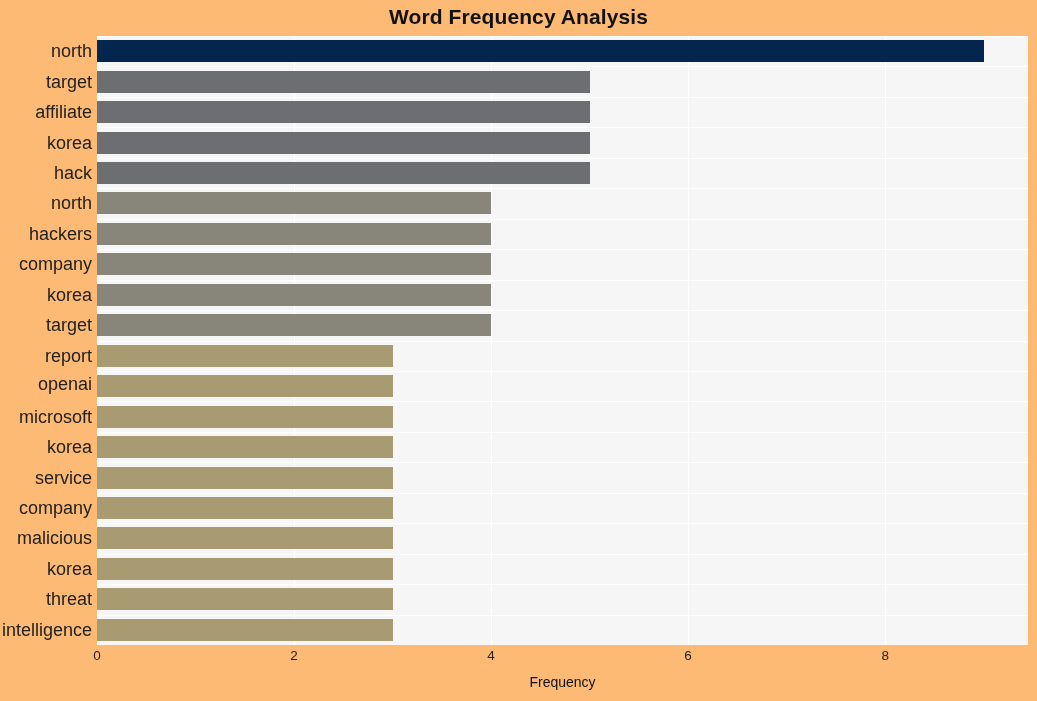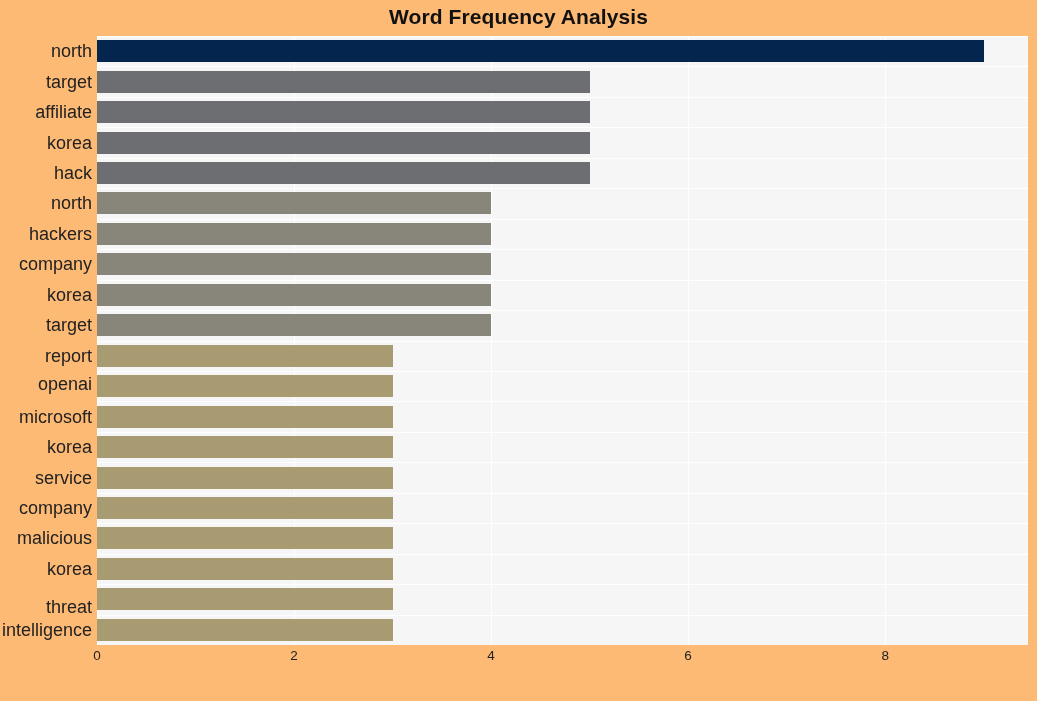--- a/index.html
+++ b/index.html
@@ -177,26 +177,27 @@
       <div class="ytick" style="top: 251.825px;">korea</div>
       <div class="ytick" style="top: 282.275px;">target</div>
       <div class="ytick" style="top: 312.725px;">report</div>
       <div class="ytick" style="top: 341px;">openai</div>
       <div class="ytick" style="top: 373.625px;">microsoft</div>
       <div class="ytick" style="top: 404.075px;">korea</div>
       <div class="ytick" style="top: 434.525px;">service</div>
       <div class="ytick" style="top: 464.975px;">company</div>
       <div class="ytick" style="top: 495.425px; padding-left: 33px;">malicious</div>
       <div class="ytick" style="top: 525.875px;">korea</div>
-      <div class="ytick" style="top: 556.325px; margin-top: 8px;">threat</div>
+      <div class="ytick" style="top: 556.325px;">threat</div>
       <div class="ytick" style="top: 586.775px; margin-left: 28px;">intelligence</div>
     </div>
 
   <div id="xtick-layer">
       <div class="xtick" style="left: 0px;">0</div>
       <div class="xtick" style="left: 197.037px;">2</div>
       <div class="xtick" style="left: 394.074px;">4</div>
       <div class="xtick" style="left: 591.111px;">6</div>
       <div class="xtick" style="left: 788.148px;">8</div>
     </div>
 
+  <div id="xaxis-label">Frequency</div>
 
 </div>
 
 </body></html>

